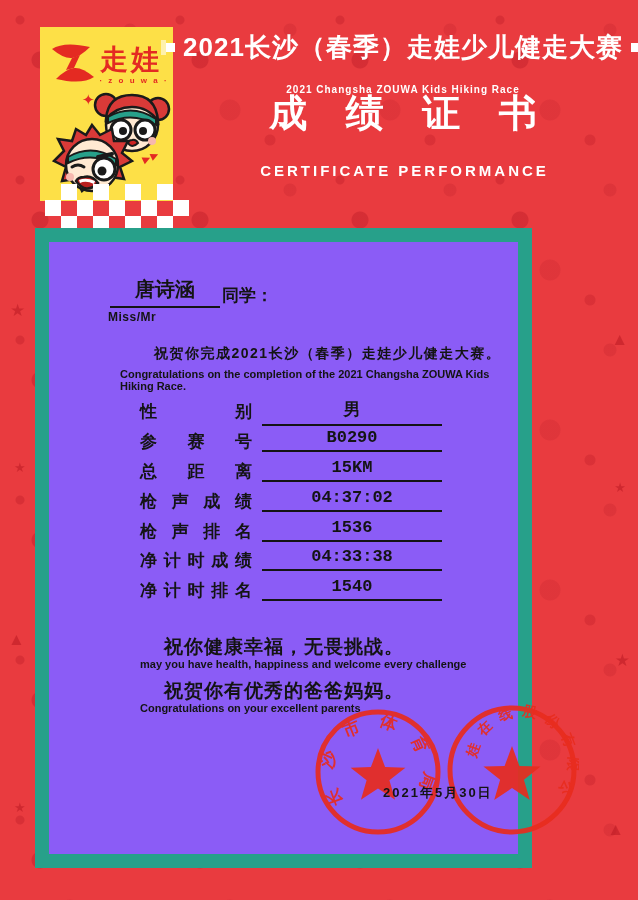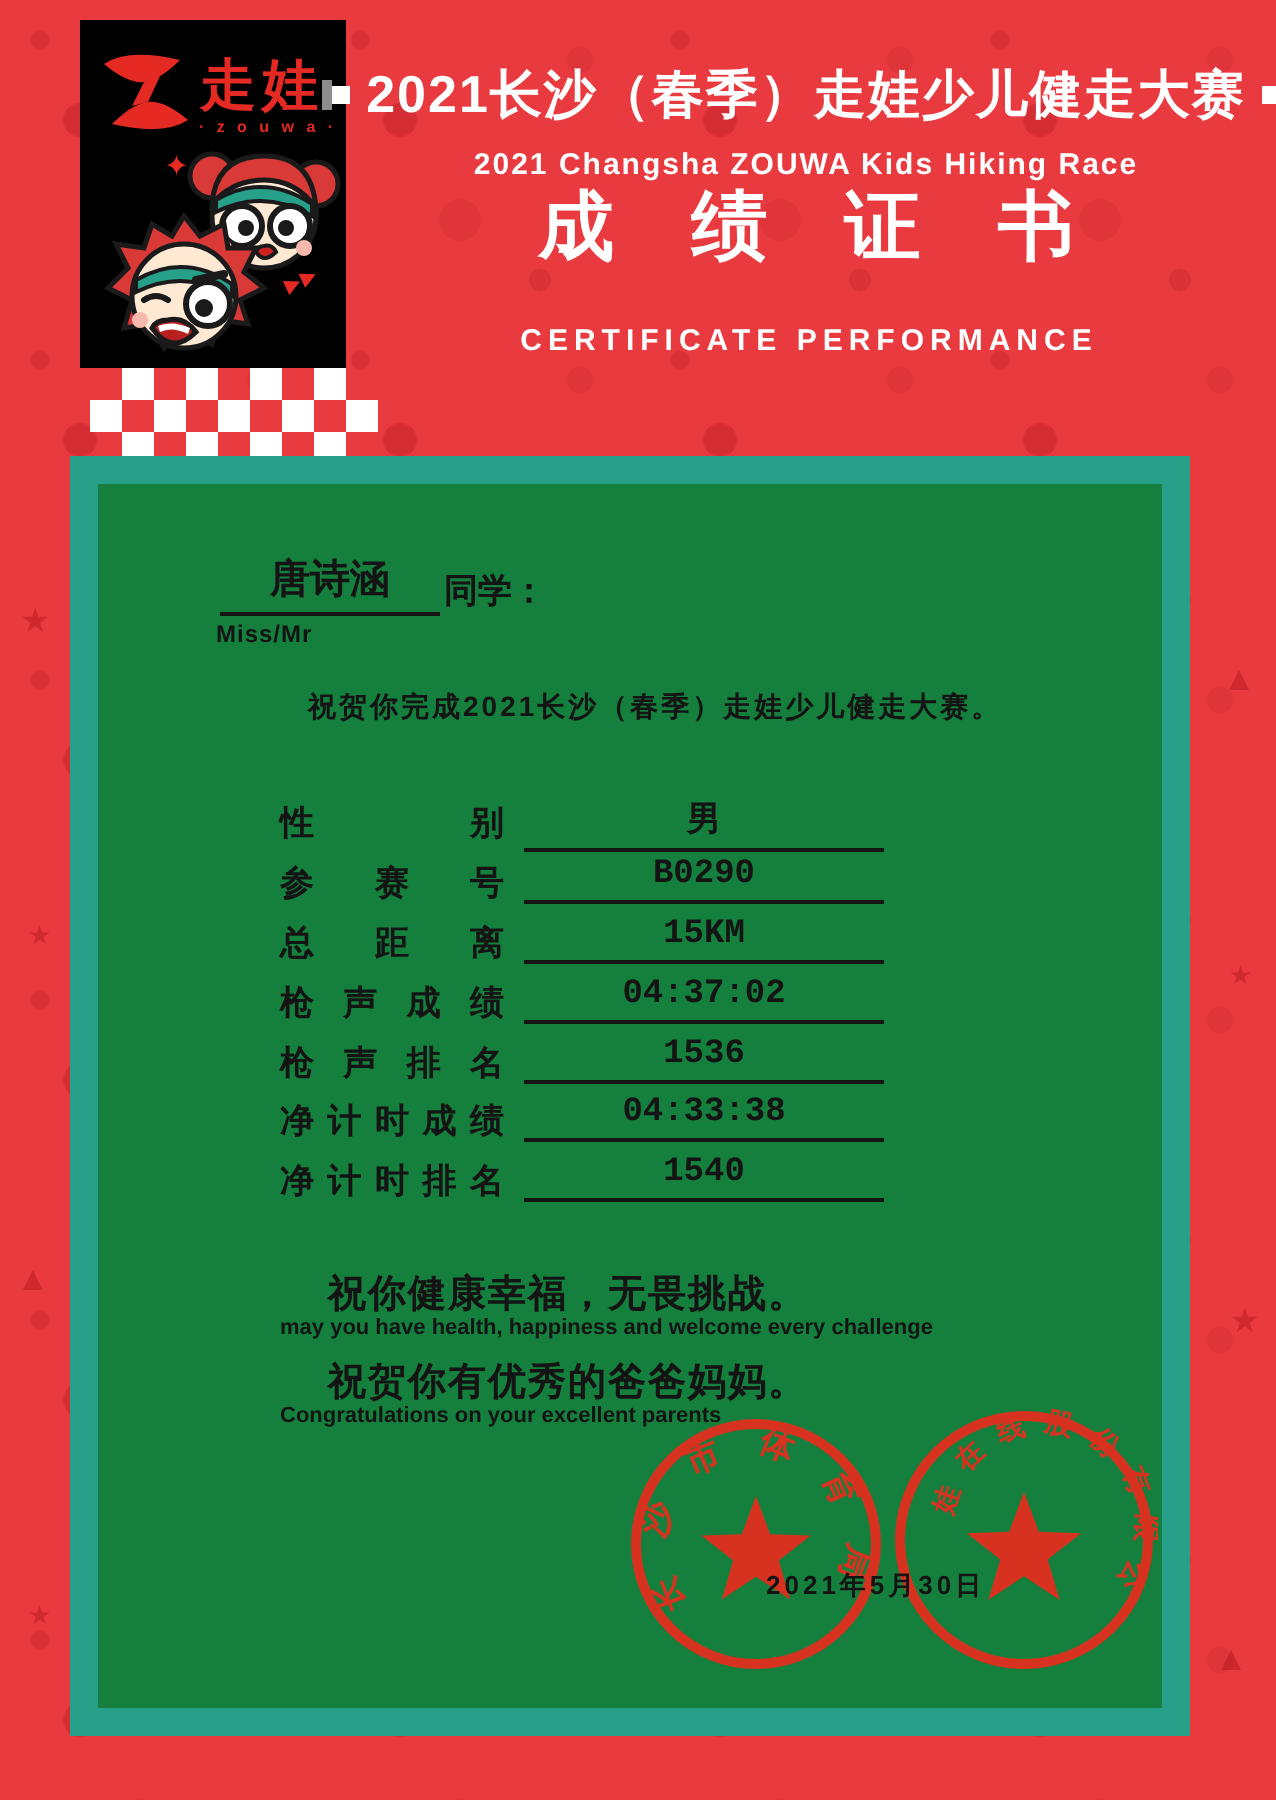--- a/index.html
+++ b/index.html
@@ -20,21 +20,21 @@
       radial-gradient(circle 7px at 130px 30px, rgba(200,40,48,.35) 6px, transparent 7px);
     background-size:160px 160px;
   }
   .bgd { position:absolute; color:rgba(185,25,35,.55); font-size:17px; }
   .bgd.d1{left:10px;  top:300px;} .bgd.d2{right:10px; top:330px;}
   .bgd.d3{left:14px;  top:460px; font-size:13px;} .bgd.d4{right:12px; top:480px; font-size:13px;}
   .bgd.d5{left:8px;   top:630px;} .bgd.d6{right:8px;  top:650px;}
   .bgd.d7{left:14px;  top:800px; font-size:13px;} .bgd.d8{right:14px; top:820px;}
 
   
-  .logo-panel { position:absolute; left:40px; top:10px; width:133px; height:174px; background:#000000; }
+  .logo-panel { position:absolute; left:40px; top:27px; width:133px; height:174px; background:#fde047; }
   .swoosh { position:absolute; left:10px; top:16px; }
   .brand-cn { position:absolute; left:60px; top:14px; font-size:28px; font-weight:bold;
               color:#e42a22; letter-spacing:3px; }
   .brand-en { position:absolute; left:58px; top:49px; width:72px; text-align:center;
               font-size:8px; font-weight:bold; color:#e42a22; letter-spacing:2px; }
   .sparkle  { position:absolute; left:42px; top:64px; color:#e42a22; font-size:15px; }
   .tri-deco { position:absolute; left:102px; top:124px; color:#e42a22; font-size:10px;
               transform:rotate(-25deg); letter-spacing:1px; }
   .face { position:absolute; }
   .face.girl { left:52px; top:56px; }
@@ -44,35 +44,35 @@
   .checker {
     position:absolute; left:45px; top:184px; width:144px; height:45px;
     background:conic-gradient(#fff 0 25%, transparent 0 50%, #fff 0 75%, transparent 0);
     background-size:32px 32px;
   }
 
   
   .header { position:absolute; left:178px; top:30px; width:450px; text-align:center; color:#fff; }
   .race-title { font-size:26px; font-weight:bold; letter-spacing:1px; white-space:nowrap;
                 display:flex; align-items:center; justify-content:center; gap:8px; }
-  .race-sub { margin-top:9px; font-size:15px; font-weight:bold; letter-spacing:1px; }
+  .race-sub { margin-top:19px; font-size:10px; font-weight:bold; letter-spacing:1px; }
   .deco { position:relative; width:15px; height:15px; display:inline-block; flex:0 0 auto; }
   .deco::before { content:""; position:absolute; width:9px; height:9px; background:#fff; top:3px; }
   .deco::after  { content:""; position:absolute; width:5px; height:15px; background:rgba(255,255,255,.55); top:0; }
   .deco.left::before  { right:0; }  .deco.left::after  { left:1px; }
   .deco.right::before { left:0; }   .deco.right::after { right:1px; }
 
   .cert-title    { position:absolute; left:178px; top:88px; width:450px; text-align:center;
                    color:#fff; font-size:38px; font-weight:bold; letter-spacing:14px; padding-left:14px; }
   .cert-title-en { position:absolute; left:178px; top:162px; width:450px; text-align:center;
                    color:#fff; font-size:15px; font-weight:bold; letter-spacing:3px; padding-left:3px; }
 
   
-  .cert-box { position:absolute; left:35px; top:228px; width:560px; height:640px;
-              background:#15803d; border:14px solid #27a08a; }
+  .cert-box { position:absolute; left:35px; top:228px; width:497px; height:640px;
+              background:#8b5cf6; border:14px solid #27a08a; }
   .cert-box * { color:#141414; }
 
   .name-line { position:absolute; left:61px; top:34px; width:110px; text-align:center;
                font-size:20px; font-weight:bold; border-bottom:2px solid #141414; padding-bottom:3px; }
   .name-suffix { position:absolute; left:173px; top:42px; font-size:17px; font-weight:bold; }
   .name-caption { position:absolute; left:59px; top:68px; font-size:12px; font-weight:bold; letter-spacing:.5px; }
 
   .congrats-cn { position:absolute; left:71px; top:103px; font-size:14px; font-weight:bold; letter-spacing:1.5px;margin-left:34px; }
   .congrats-en { position:absolute; left:71px; top:126px; font-size:11px; font-weight:bold; }
 
@@ -158,20 +158,21 @@
 <div class="cert-title">成 绩 证 书</div>
 <div class="cert-title-en">CERTIFICATE PERFORMANCE</div>
 
 <div class="cert-box">
 
   <div class="name-line">唐诗涵</div>
   <div class="name-suffix">同学：</div>
   <div class="name-caption">Miss/Mr</div>
 
   <div class="congrats-cn">祝贺你完成2021长沙（春季）走娃少儿健走大赛。</div>
+  <div class="congrats-en">Congratulations on the completion of the 2021 Changsha ZOUWA Kids Hiking Race.</div>
 
   <div class="field-row" style="top:158px">
     <span class="f-label">性别</span>
     <span class="f-value">男</span>
   </div>
   <div class="field-row" style="top:188px">
     <span class="f-label">参赛号</span>
     <span class="f-value">B0290</span>
   </div>
   <div class="field-row" style="top:218px">

